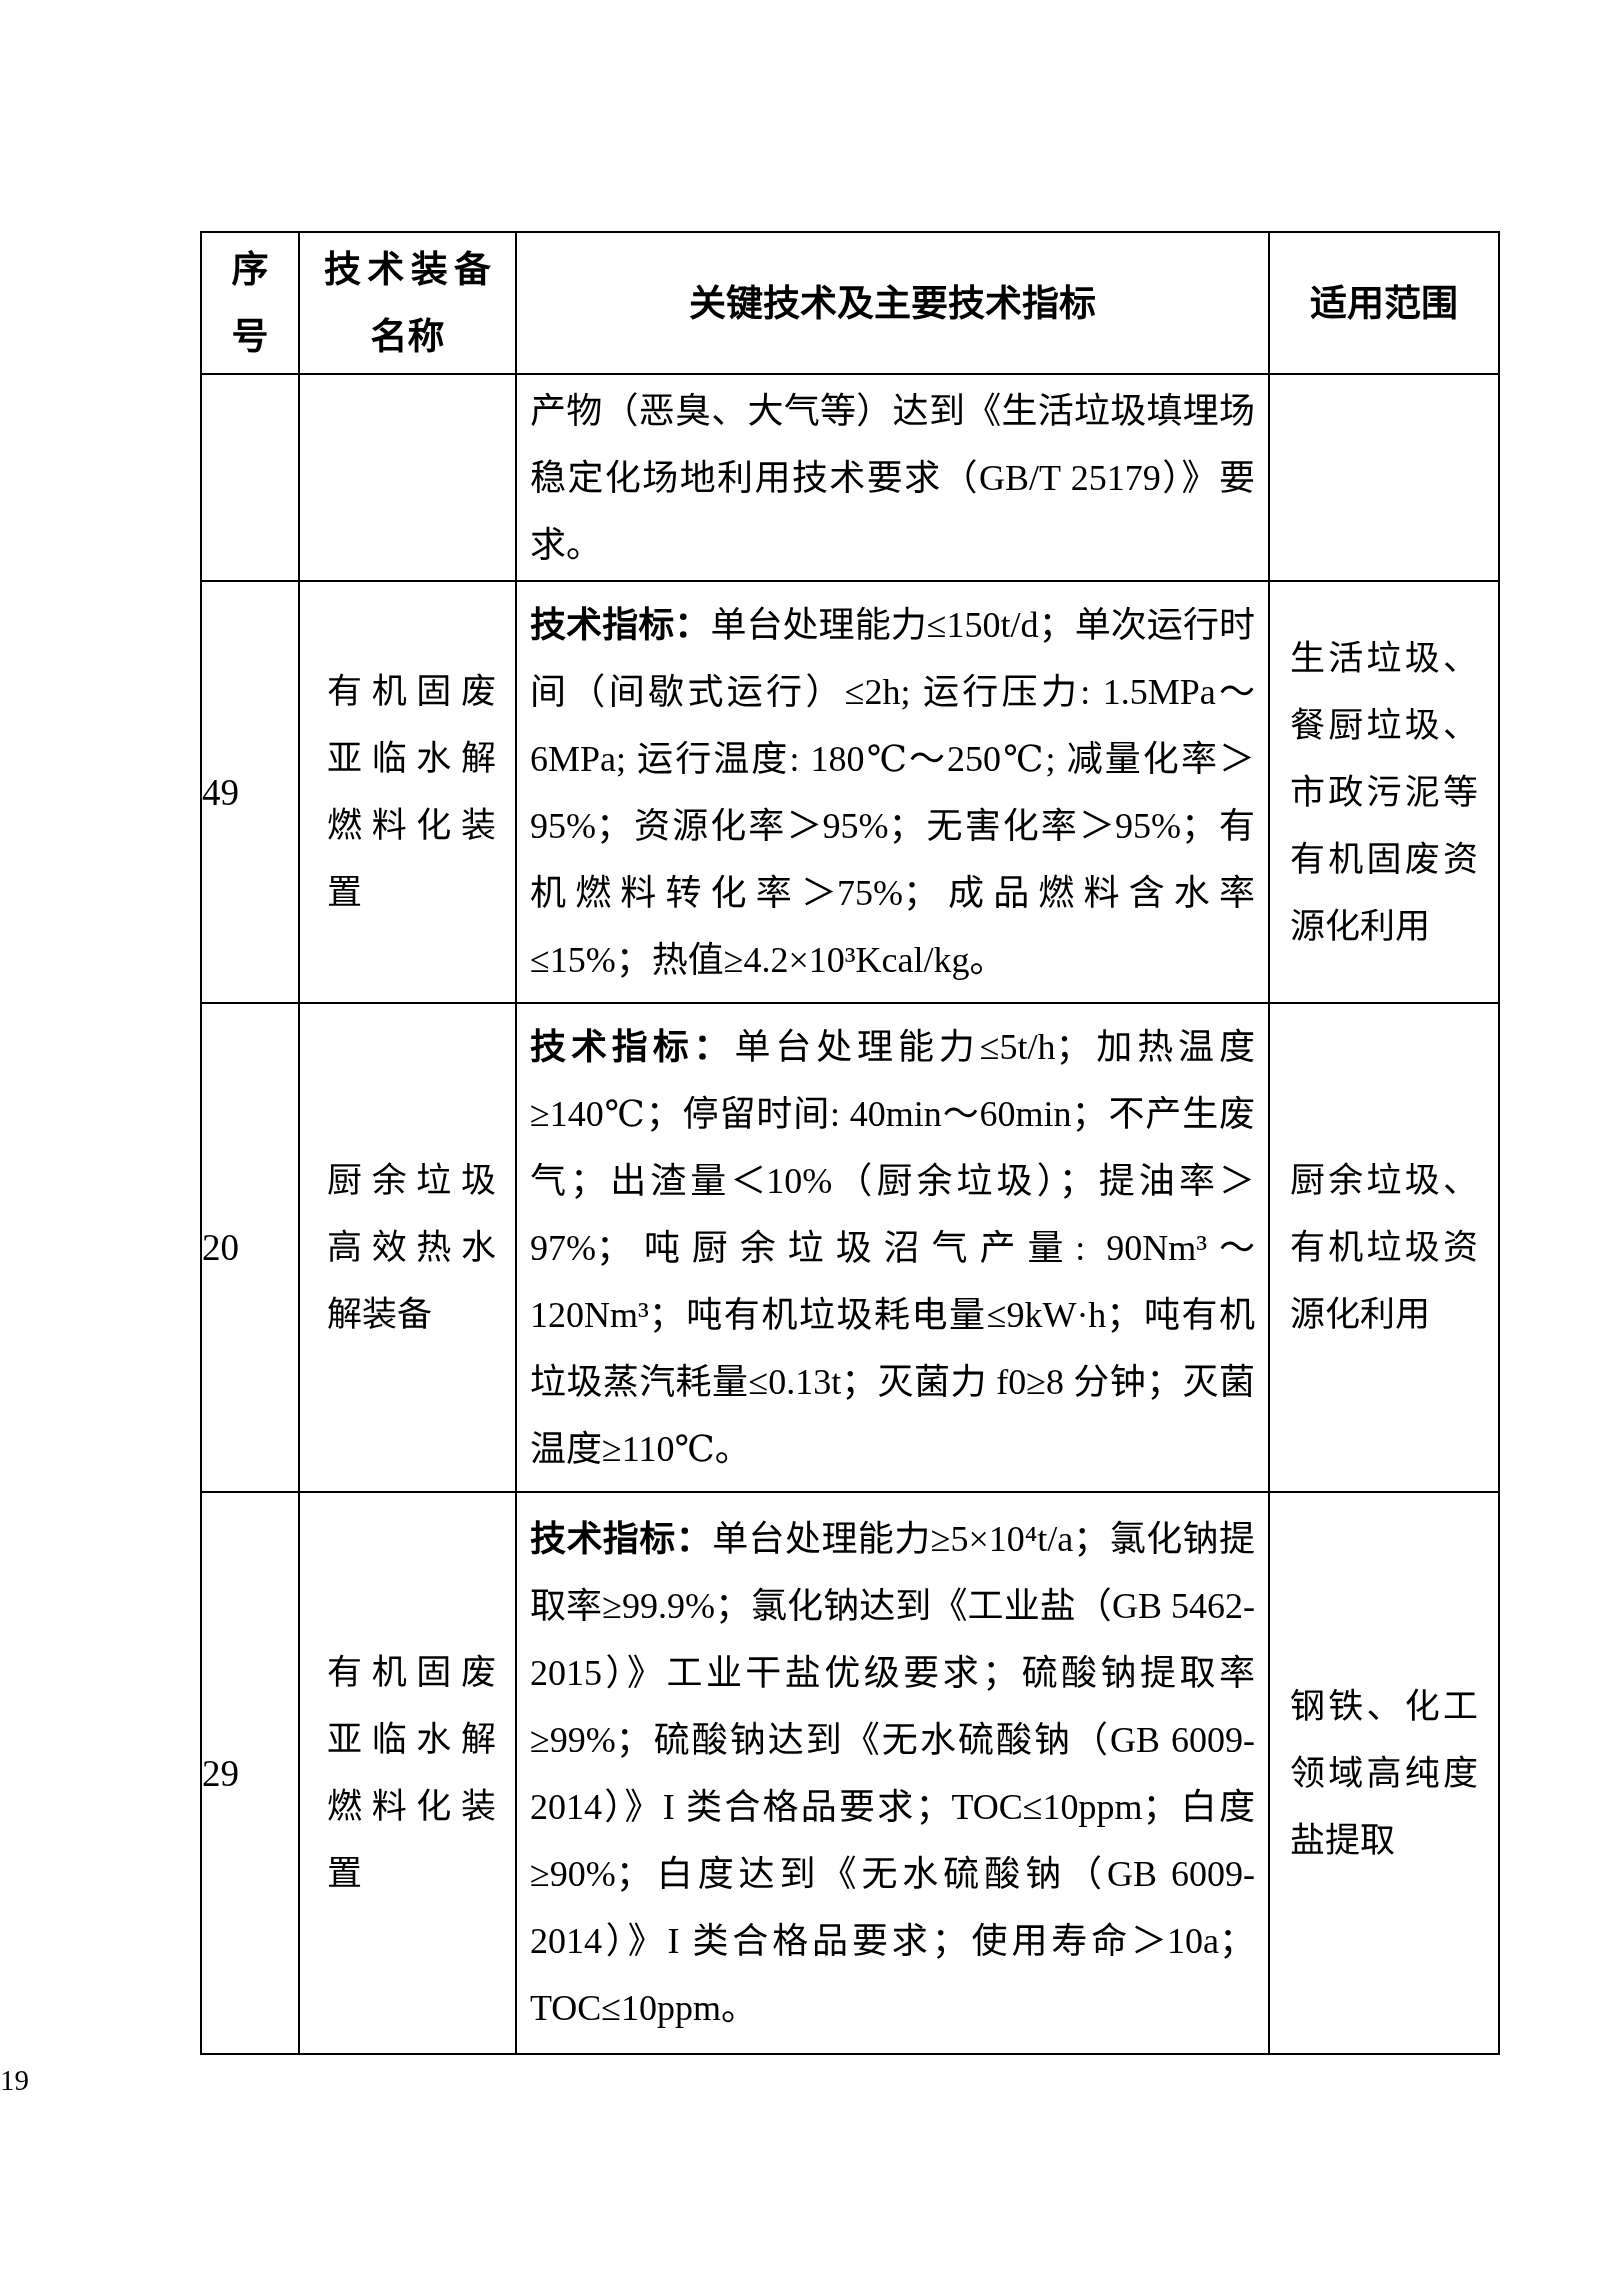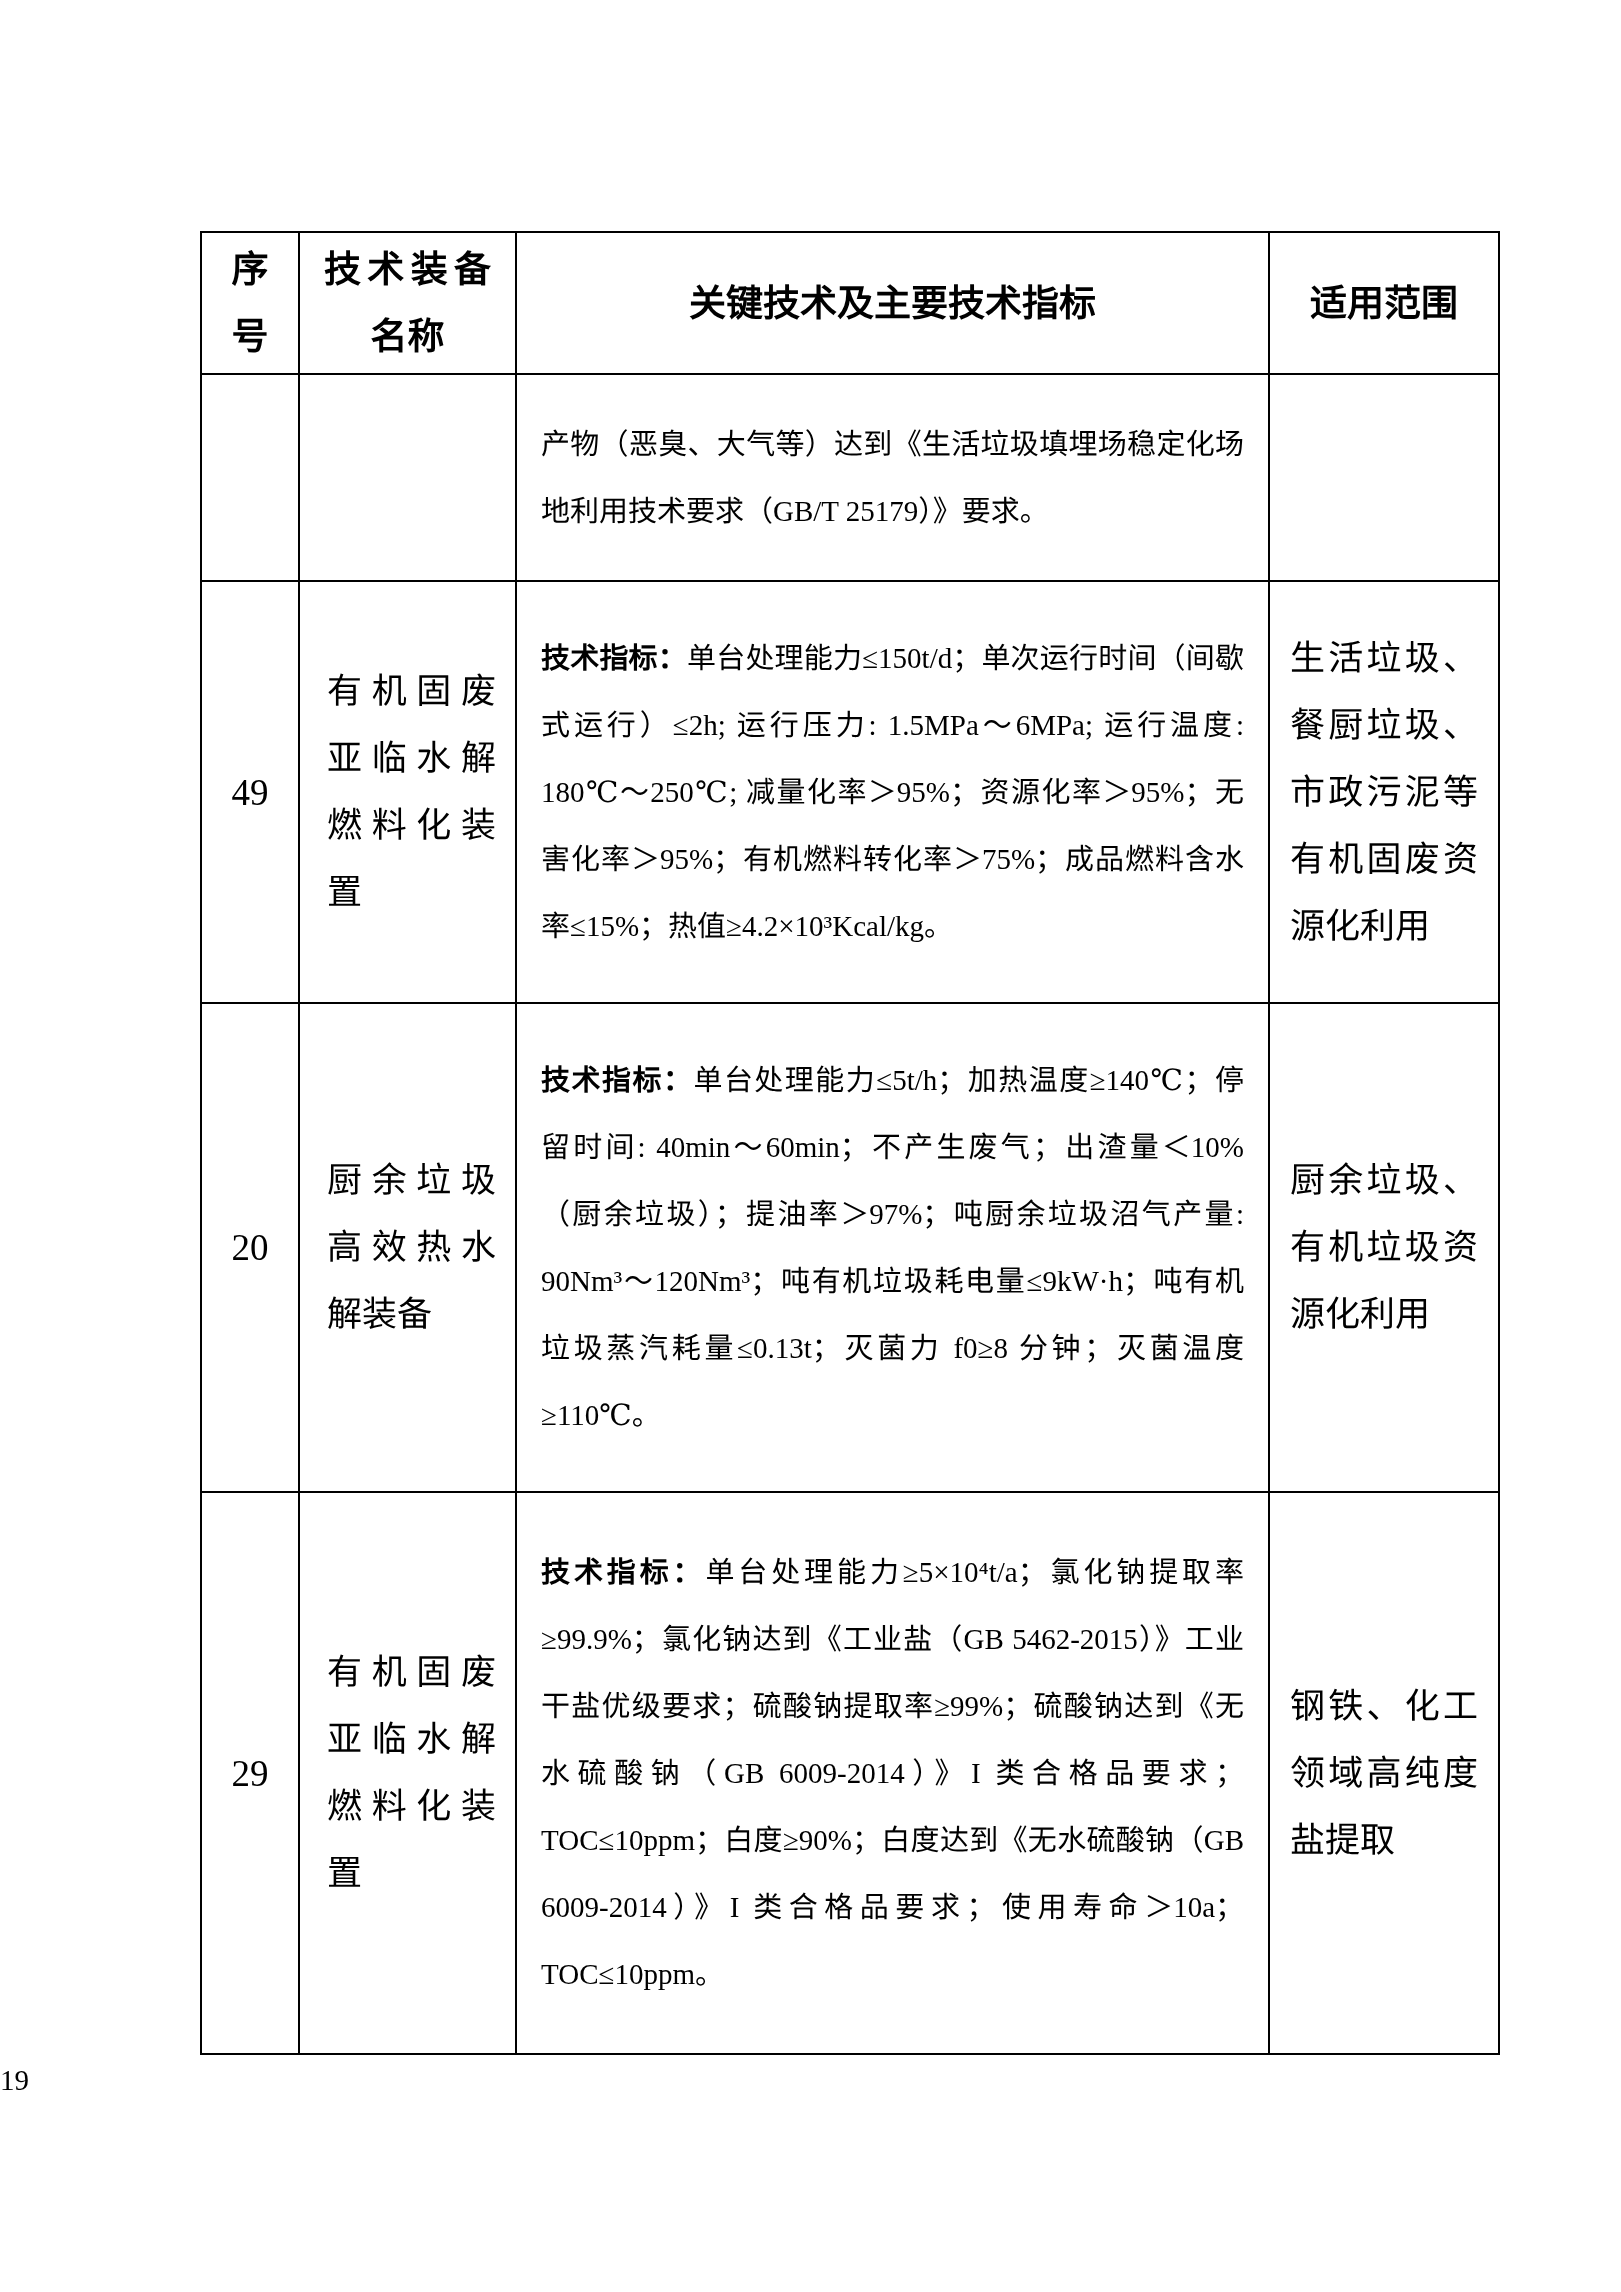--- a/index.html
+++ b/index.html
@@ -56,38 +56,38 @@
     line-height: 67px;
   }
 
   
   tr.r0 { height: 207px; }
   tr.r1 { height: 422px; }
   tr.r2 { height: 489px; }
   tr.r3 { height: 562px; }
 
   td.c-no {
-    text-align: center;
+    text-align: left;
     font-size: 37px;
   }
   td.c-name { text-align: center; }
   .name-inner {
     display: inline-block;
     width: 169px;
     text-align: justify;
     text-justify: inter-character;
     font-size: 35px;
     line-height: 67px;
     margin-left: 8px;
   }
   td.c-ind {
-    padding: 0 24px;
+    padding: 0 13px;
     text-align: justify;
     text-justify: inter-ideograph;
-    font-size: 29px;
+    font-size: 36px;
     line-height: 67px;
   }
   .ind-label {
     font-family: "Liberation Sans", "DejaVu Sans", sans-serif;
     font-weight: 700;
   }
   td.c-scope { text-align: center; border-radius: 27px; }
   .scope-inner {
     display: inline-block;
     width: 188px;

